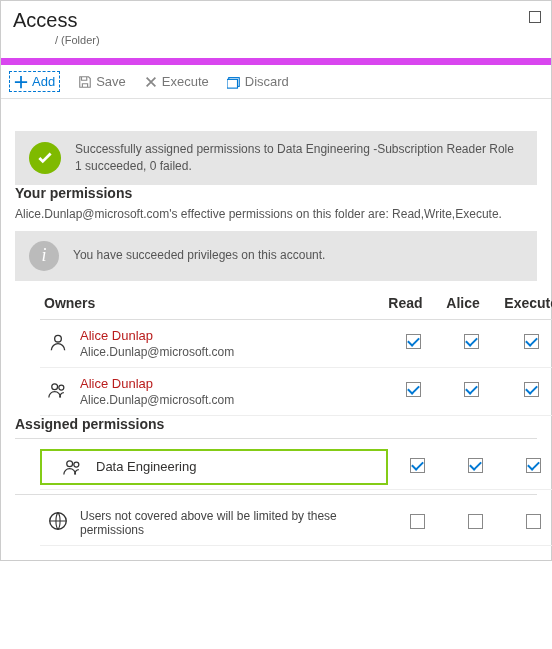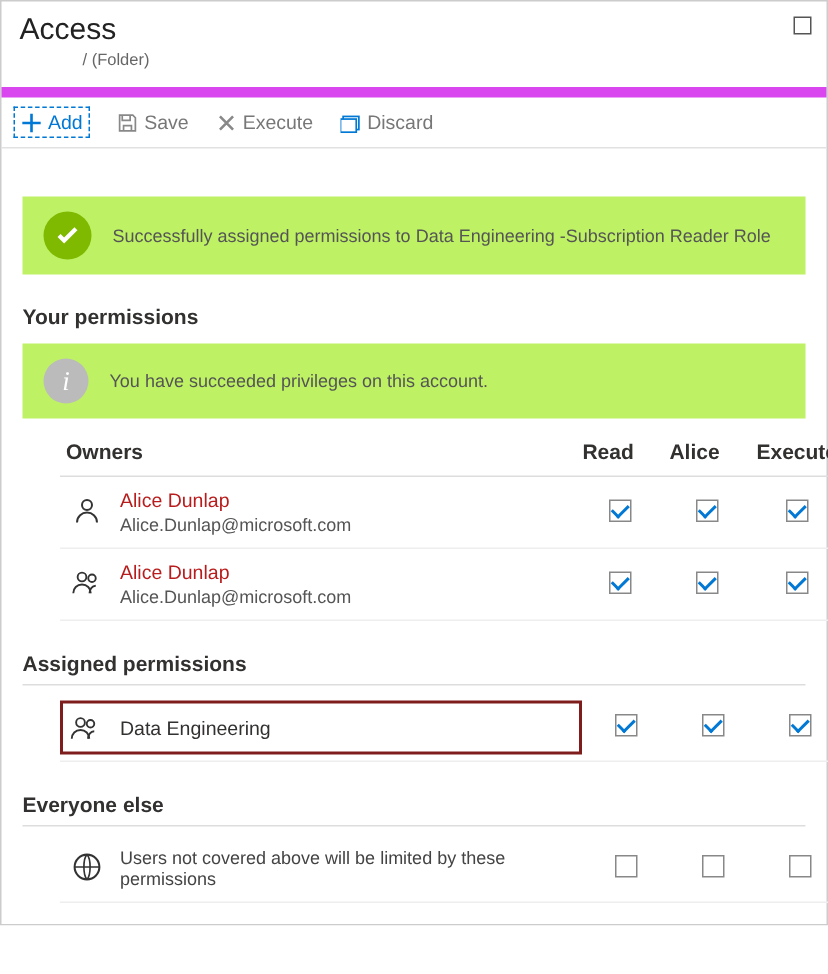--- a/index.html
+++ b/index.html
@@ -13,40 +13,40 @@
   .panel { border: 1px solid #ccc; width: 552px; }
   .header { padding: 8px 12px 4px 12px; position: relative; }
   .header h1 { font-size: 20px; font-weight: 400; color: #222; }
   .breadcrumb { font-size: 11px; color: #666; margin-top: 2px; margin-left: 42px; }
   .maxbox { position: absolute; right: 10px; top: 10px; width: 12px; height: 12px; border: 1px solid #555; }
   .toolbar { border-top: 7px solid #d946ef; border-bottom: 1px solid #e1e1e1; padding: 6px 8px; display: flex; gap: 18px; align-items: center; margin-top: 8px; }
   .tbtn { display: flex; align-items: center; gap: 4px; font-size: 13px; color: #777; cursor: pointer; }
   .tbtn.active { color: #0078d4; border: 1px dashed #0078d4; padding: 2px 4px; }
   .tbtn svg { width: 14px; height: 14px; }
   .content { padding: 0 14px 14px 14px; }
-  .banner { display: flex; align-items: center; gap: 14px; background: #bef264; padding: 10px 14px; margin-top: 32px; }
+  .banner { display: flex; align-items: center; gap: 14px; background: #e5e5e5; padding: 10px 14px; margin-top: 32px; }
   .banner.info { margin-top: 10px; }
   .check-circle { width: 32px; height: 32px; border-radius: 50%; background: #7fba00; display:flex; align-items:center; justify-content:center; flex-shrink:0;}
   .check-circle svg { width: 18px; height: 18px; }
   .info-circle { width: 30px; height: 30px; border-radius: 50%; background: #bbb; display:flex; align-items:center; justify-content:center; color:#fff; font-family: Georgia, serif; font-style: italic; font-size: 18px; flex-shrink:0;}
   .banner-text { font-size: 12px; color: #555; line-height: 1.4; }
-  .section-title { font-weight: 600; font-size: 14px; margin-top: 20px; margin-bottom: 6px; }
+  .section-title { font-weight: 600; font-size: 14px; margin-bottom: 6px; }
   .subtext { font-size: 12px; color: #555; }
   table { width: 100%; border-collapse: collapse; margin-top: 6px; margin-left: 25px; }
   th { text-align: left; font-weight: 600; font-size: 14px; padding: 8px 4px; border-bottom: 1px solid #ddd; }
   th.perm { text-align: left; width: 58px; }
   td { padding: 8px 4px; border-bottom: 1px solid #eee; vertical-align: middle; font-size: 12px; }
   td.icon-cell { width: 36px; text-align: center; }
   td.perm { text-align: center; }
   .name-primary { color: #b91c1c; font-size: 13px; }
   .name-secondary { color: #555; font-size: 12px; margin-top:2px; }
   .chk { display:inline-block; width: 15px; height: 15px; border: 1px solid #888; background:#fff; position:relative; }
   .chk.checked::after { content:""; position:absolute; left:3px; top:0px; width:5px; height:9px; border: solid #0078d4; border-width: 0 2px 2px 0; transform: rotate(45deg); }
   .highlight-row td:first-child, .highlight-row td:nth-child(2) { position: relative; }
-  .highlight-box { border: 2px solid #7f1d1d; padding: 6px 4px; display: flex; align-items: center; gap: 12px; }
+  .highlight-box { border: 2px solid #84cc16; padding: 6px 20px; display: flex; align-items: center; gap: 12px; }
   .section-divider { border-bottom:1px solid #ddd; margin-top:4px; }
   svg.person { width:20px; height:20px; }
   svg.group { width:22px; height:20px; }
   svg.globe { width:22px; height:22px; }
 </style>
 </head>
 <body>
 
 <div class="panel">
   <div class="header">
@@ -86,24 +86,26 @@
   <div class="content">
 
     <div class="banner">
       <div class="check-circle">
         <svg viewBox="0 0 16 16">
             <path d="M3 8l3 3 7-7" stroke="#fff" stroke-width="2.5" fill="none"></path>
           </svg>
       </div>
       <div class="banner-text">
         <div>Successfully assigned permissions to Data Engineering -Subscription Reader Role</div>
+        <div>1 succeeded, 0 failed.</div>
       </div>
     </div>
 
     <div class="section-title">Your permissions</div>
+    <div class="subtext">Alice.Dunlap@microsoft.com's effective permissions on this folder are: Read,Write,Execute.</div>
 
     <div class="banner info">
       <div class="info-circle">i</div>
       <div class="banner-text">You have succeeded privileges on this account.</div>
     </div>
 
     <table>
       <thead>
         <tr>
           <th colspan="2">Owners</th>
@@ -164,21 +166,20 @@
               <span style="font-size:13px;">Data Engineering</span>
             </div>
           </td>
           <td class="perm" style="width:58px"><span class="chk checked"></span></td>
           <td class="perm" style="width:58px"><span class="chk checked"></span></td>
           <td class="perm" style="width:58px"><span class="chk checked"></span></td>
         </tr>
       </tbody>
     </table>
 
-    <div class="section-title">Everyone else</div>
     <div class="section-divider"></div>
     <table>
       <tbody>
         <tr>
           <td class="icon-cell">
             <svg class="globe" viewBox="0 0 24 24">
                 <circle cx="12" cy="12" r="9" fill="none" stroke="#333" stroke-width="1.5"></circle>
                 <path d="M3 12h18M12 3c3 3 3 15 0 18M12 3c-3 3-3 15 0 18" fill="none" stroke="#333" stroke-width="1.2"></path>
               </svg>
           </td>

